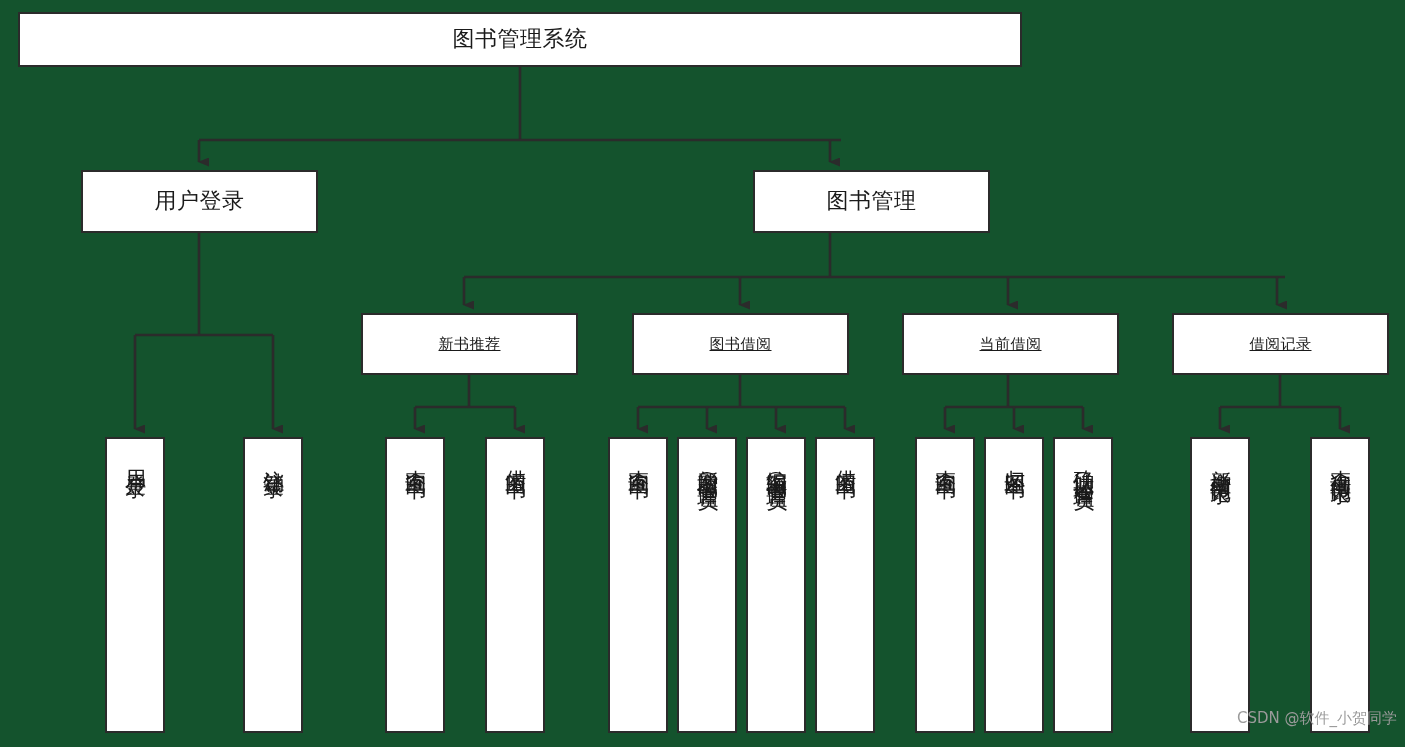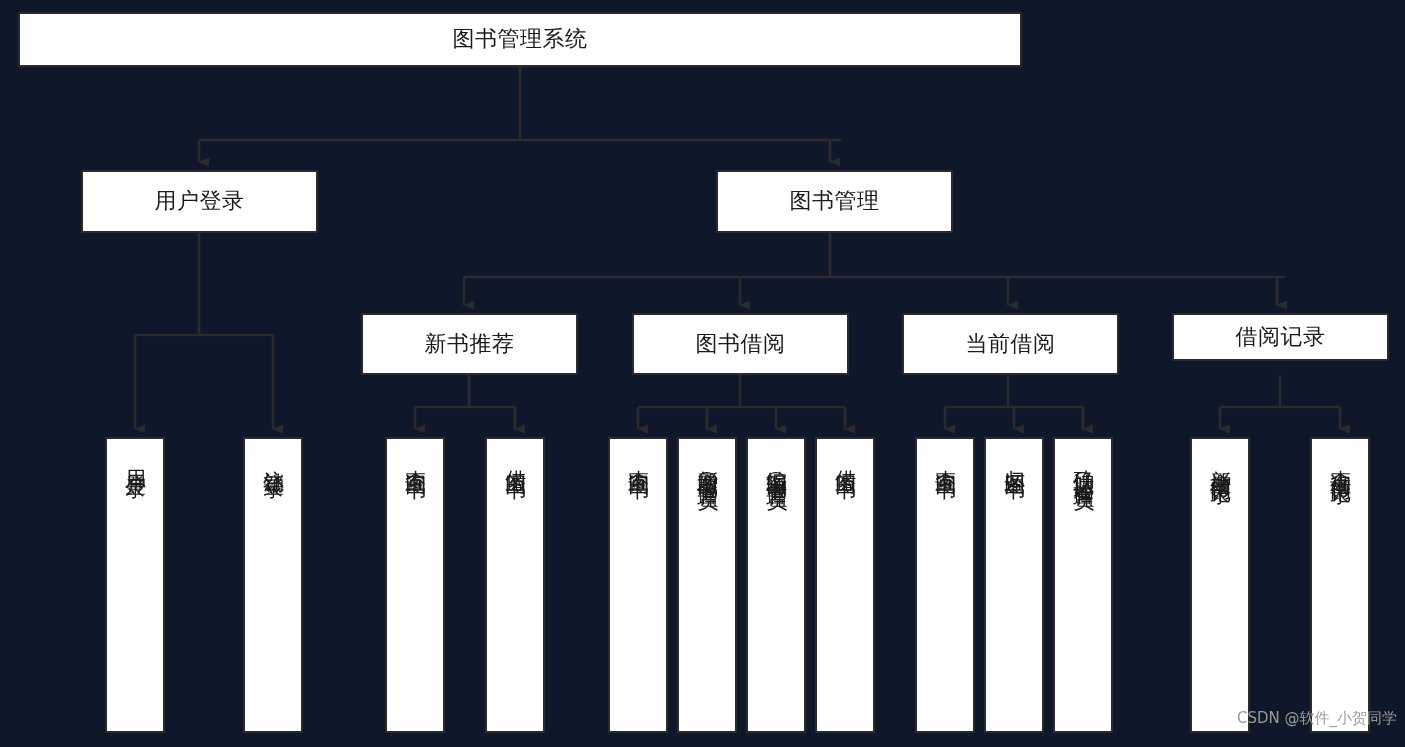--- a/index.html
+++ b/index.html
@@ -7,21 +7,21 @@
     padding: 0;
     background: #ffffff;
   }
   body {
     font-family: "DejaVu Sans", "Liberation Sans", sans-serif;
   }
   #stage {
     position: relative;
     width: 1405px;
     height: 747px;
-    background: #0f172a;
+    background: #14532d;
     overflow: hidden;
   }
   #diagram-svg {
     position: absolute;
     left: 0;
     top: 0;
     width: 1405px;
     height: 747px;
   }
   .node-box {
@@ -49,21 +49,21 @@
   }
   .node-box.vertical .node-label {
     writing-mode: vertical-rl;
     text-orientation: upright;
     font-size: 21px;
     letter-spacing: 3px;
     white-space: nowrap;
   }
   .node-box.level0 .node-label { font-size: 22px; }
   .node-box.level1 .node-label { font-size: 22px; }
-  .node-box.level2 .node-label { font-size: 22px; }
+  .node-box.level2 .node-label { font-size: 15px; text-decoration: underline; }
   .watermark {
     position: absolute;
     right: 8px;
     bottom: 19px;
     font-size: 15px;
     color: #9a9a9a;
     white-space: nowrap;
     pointer-events: none;
   }
 </style>
@@ -122,34 +122,34 @@
     </g>
   </svg>
 
   <div class="node-box level0" style="left:18px; top:12px; width:1004px; height:55px;">
     <span class="node-label">图书管理系统</span>
   </div>
 
   <div class="node-box level1" style="left:81px; top:170px; width:237px; height:63px;">
     <span class="node-label">用户登录</span>
   </div>
-  <div class="node-box level1" style="left:716px; top:170px; width:237px; height:63px;">
+  <div class="node-box level1" style="left:753px; top:170px; width:237px; height:63px;">
     <span class="node-label">图书管理</span>
   </div>
 
   <div class="node-box level2" style="left:361px; top:313px; width:217px; height:62px;">
     <span class="node-label">新书推荐</span>
   </div>
   <div class="node-box level2" style="left:902px; top:313px; width:217px; height:62px;">
     <span class="node-label">当前借阅</span>
   </div>
   <div class="node-box level2" style="left:632px; top:313px; width:217px; height:62px;">
     <span class="node-label">图书借阅</span>
   </div>
-  <div class="node-box level2" style="left:1172px; top:313px; width:217px; height:48px;">
+  <div class="node-box level2" style="left:1172px; top:313px; width:217px; height:62px;">
     <span class="node-label">借阅记录</span>
   </div>
 
   <div class="node-box vertical" style="left:105px; top:437px; width:60px; height:296px;">
     <span class="node-label">用户登录</span>
   </div>
   <div class="node-box vertical" style="left:243px; top:437px; width:60px; height:296px;">
     <span class="node-label">注销登录</span>
   </div>
   <div class="node-box vertical" style="left:385px; top:437px; width:60px; height:296px;">

